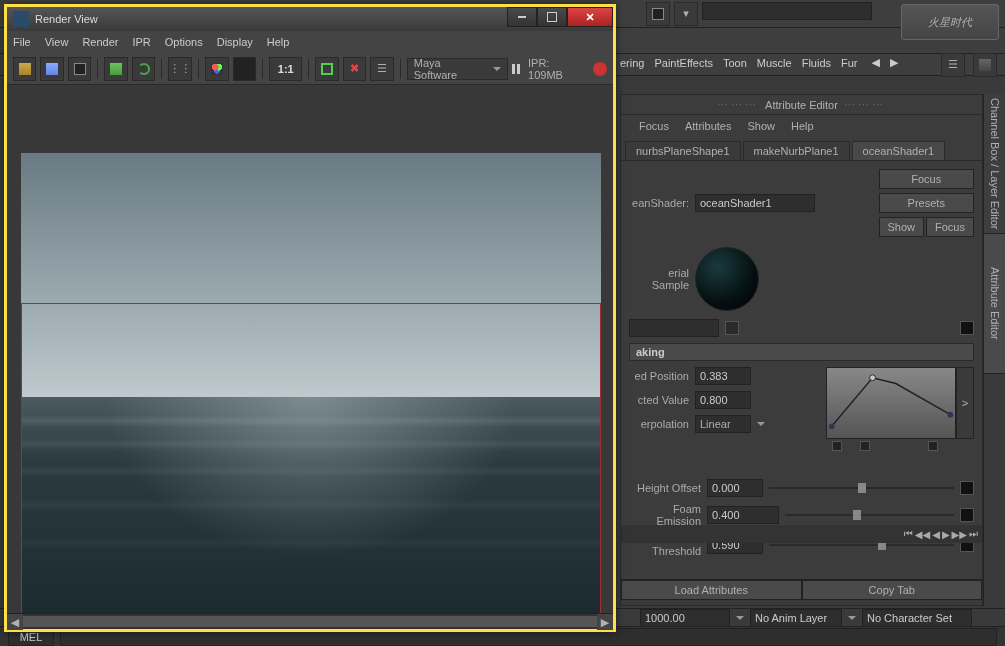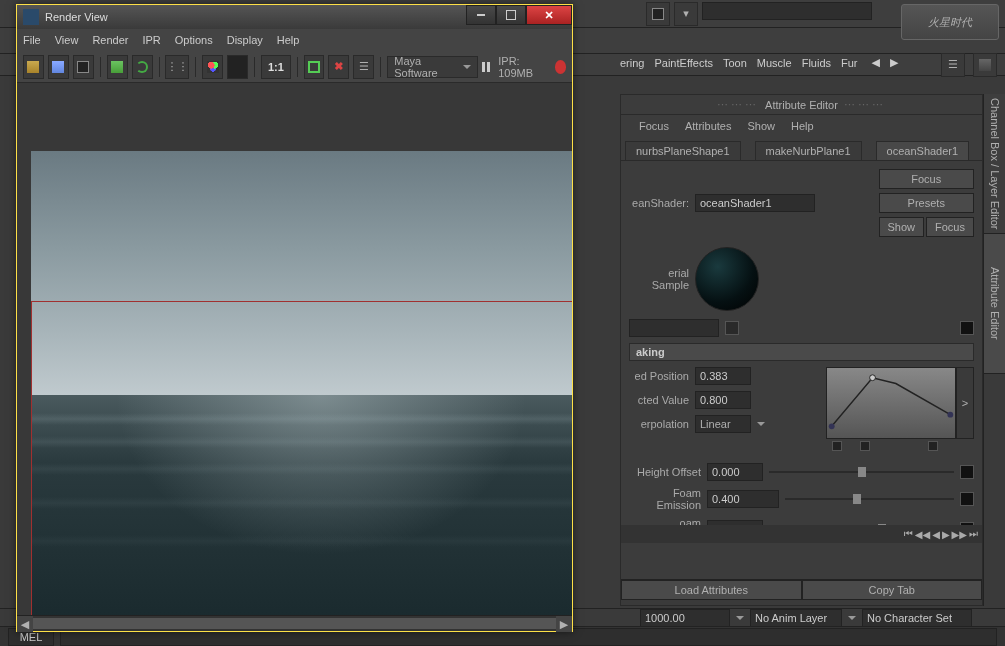--- a/index.html
+++ b/index.html
@@ -8,21 +8,21 @@
 
 .host { position:absolute; inset:0; background:#3a3a3a; }
 .host-toolbar { height:28px; background:#3e3e3e; border-bottom:1px solid #222; display:flex; align-items:center; padding:0 6px; gap:4px; }
 .host-shelfbar { height:26px; background:#3e3e3e; border-bottom:1px solid #222; display:flex; align-items:center; padding-left:620px; gap:10px; }
 .host-shelfbar span { color:#ccc;margin-top:44px; }
 .host-sub { height:22px; background:#3e3e3e; border-bottom:1px solid #222; display:flex; align-items:center; justify-content:flex-end; padding-right:8px; gap:8px; }
 
 .logo { position:absolute; top:4px; right:6px; width:98px; height:36px; background:linear-gradient(#555,#444); border:1px solid #666; border-radius:3px; display:flex; align-items:center; justify-content:center; color:#888; font-style:italic; font-size:13px; }
 
 
-.window { position:absolute; left:16px; top:4px; width:557px; height:628px; background:#383838; border:1px solid #fde047; box-shadow:0 0 8px rgba(0,0,0,.5); display:flex; flex-direction:column; }
+.window { position:absolute; left:4px; top:4px; width:612px; height:628px; background:#383838; border:3px solid #fde047; box-shadow:0 0 8px rgba(0,0,0,.5); display:flex; flex-direction:column; }
 .titlebar { height:24px; background:linear-gradient(#555,#3a3a3a); display:flex; align-items:center; padding-left:6px; }
 .titlebar .icon { width:16px; height:16px; background:#2a4a6a; margin-right:6px; }
 .titlebar .title { flex:1; color:#ddd; }
 .winbtns { display:flex; height:100%; }
 .winbtn { width:30px; height:20px; background:linear-gradient(#4a4a4a,#333); border:1px solid #222; display:flex; align-items:center; justify-content:center; color:#ccc; }
 .winbtn.close { background:linear-gradient(#d44,#a22); color:#fff; width:46px; }
 .winbtn.min::before { content:""; width:8px; height:2px; background:#ccc; }
 .winbtn.max::before { content:""; width:8px; height:8px; border:1px solid #ccc; }
 .winbtn.close::before { content:"✕"; font-weight:bold; }
 
@@ -52,21 +52,21 @@
 .scrollbar-h { height:16px; background:#333; border-top:1px solid #222; position:relative; }
 .scrollbar-h .thumb { position:absolute; left:16px; right:16px; top:2px; bottom:2px; background:#555; }
 .scrollbar-h .arr { position:absolute; top:0; width:16px; height:16px; background:#444; display:flex; align-items:center; justify-content:center; }
 .scrollbar-h .arr.l { left:0; } .scrollbar-h .arr.r { right:0; }
 
 
 .attred { position:absolute; left:620px; top:94px; right:22px; bottom:40px; background:#3c3c3c; border:1px solid #2a2a2a; display:flex; flex-direction:column; }
 .ae-title { height:20px; display:flex; align-items:center; justify-content:center; gap:6px; background:#3c3c3c; border-bottom:1px solid #2a2a2a; }
 .ae-title .dots { color:#666; letter-spacing:3px; }
 .ae-menu { height:22px; display:flex; align-items:center; gap:16px; padding:0 18px; }
-.ae-tabs { height:24px; display:flex; align-items:flex-end; padding-left:4px; gap:14px; border-bottom:1px solid #2a2a2a; }
+.ae-tabs { height:24px; display:flex; align-items:flex-end; padding-left:4px; gap:2px; border-bottom:1px solid #2a2a2a; }
 .ae-tab { padding:3px 10px; background:#3a3a3a; border:1px solid #2a2a2a; border-bottom:none; }
 .ae-tab.active { background:#484848; }
 .ae-body { flex:1; padding:8px; overflow:hidden; position:relative; }
 .ae-row { display:flex; align-items:center; gap:6px; margin-bottom:6px; }
 .ae-label { text-align:right; color:#aaa; }
 .ae-field { height:18px; background:#2e2e2e; border:1px solid #222; padding:0 4px; display:flex; align-items:center; color:#ccc; }
 .ae-btn { height:20px; padding:0 14px; background:#4a4a4a; border:1px solid #222; display:flex; align-items:center; justify-content:center; }
 .ae-btn.small { padding:0 8px; }
 .ae-check { width:14px; height:14px; background:#2a2a2a; border:1px solid #555; }
 .ae-slider { flex:1; height:14px; position:relative; }
@@ -221,21 +221,21 @@
             <div class="graph-btn">&gt;</div>
           </div>
           <div class="handle-marks">
               <i></i>
               <i></i>
               <i style="margin-left:40px"></i>
             </div>
         </div>
       </div>
 
-      <div class="ae-row" style="margin-top:10px">
+      <div class="ae-row" style="margin-top:26px">
         <div class="ae-label" style="width:72px">Height Offset</div>
         <div class="ae-field" style="width:56px">0.000</div>
         <div class="ae-slider">
             <div class="track"></div>
             <div class="thumb" style="left:48%"></div>
           </div>
         <div class="ae-swatch"></div>
       </div>
       <div class="ae-row">
         <div class="ae-label" style="width:72px">Foam Emission</div>

